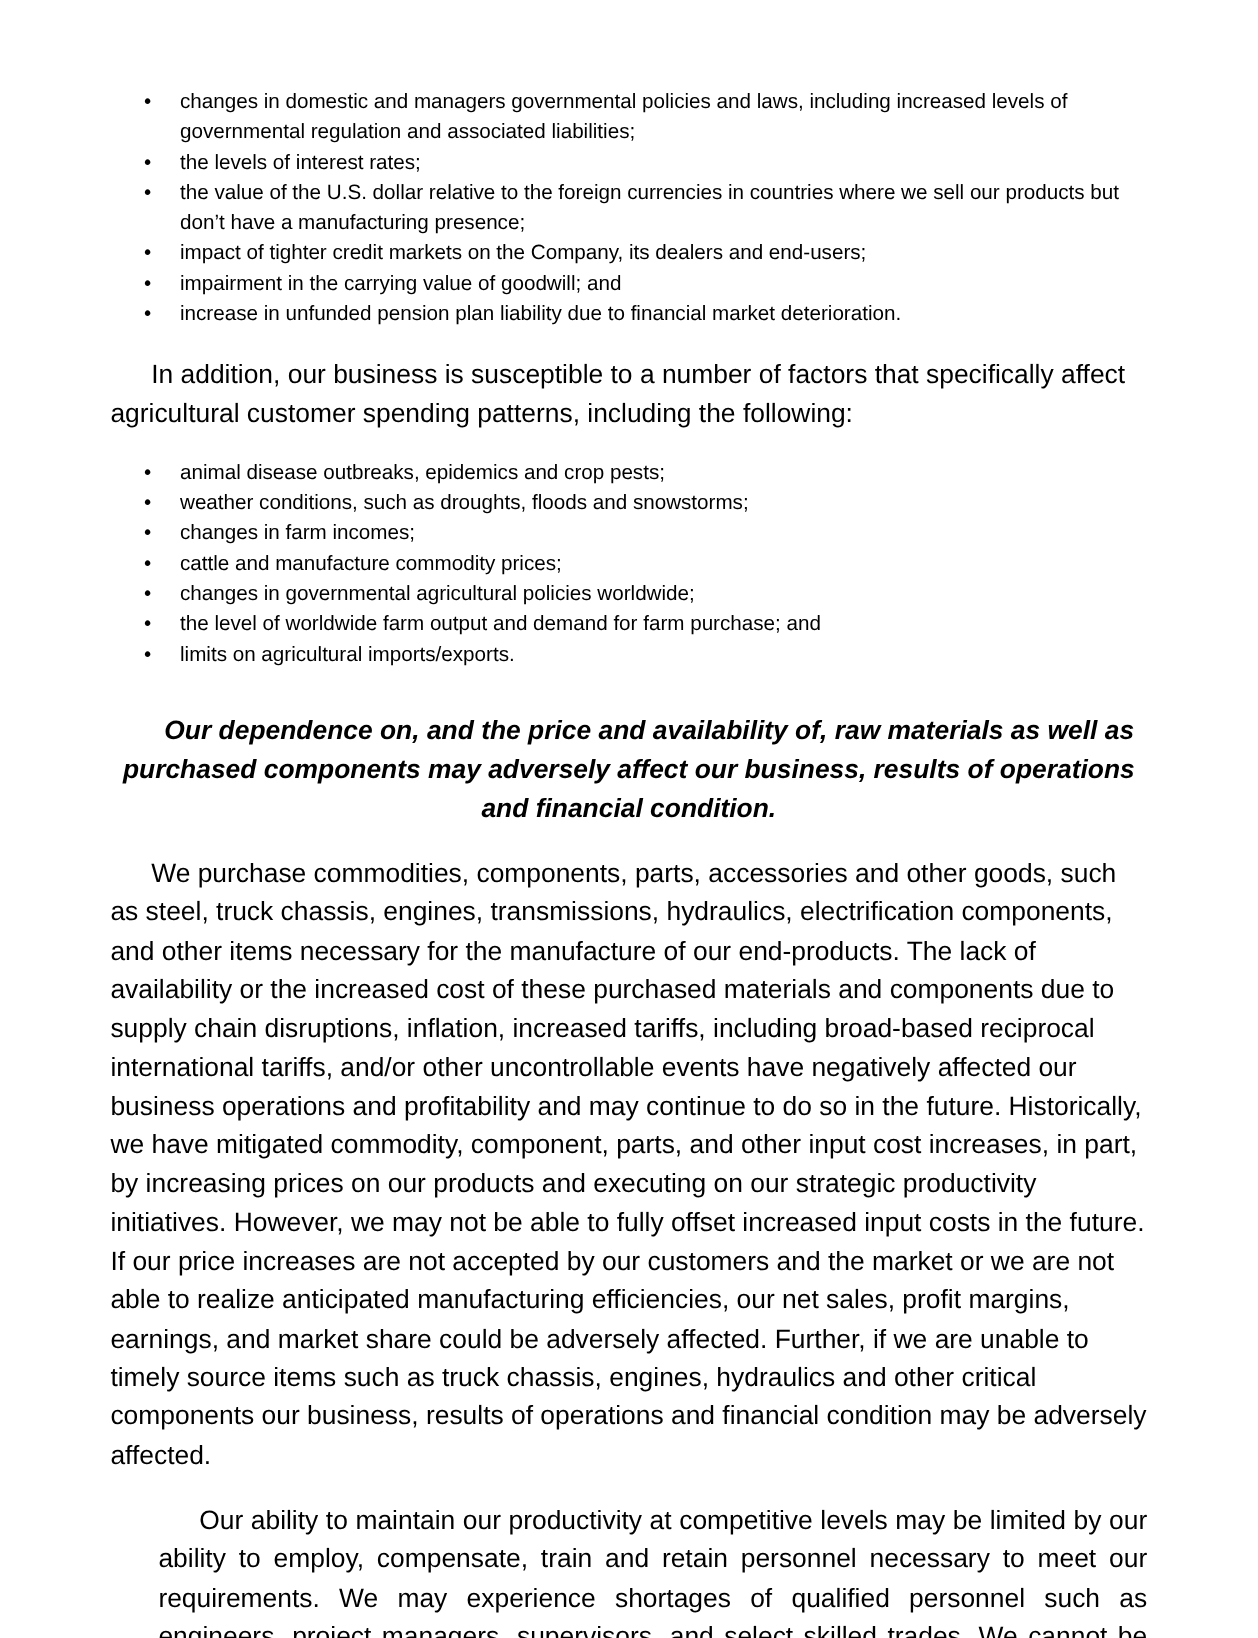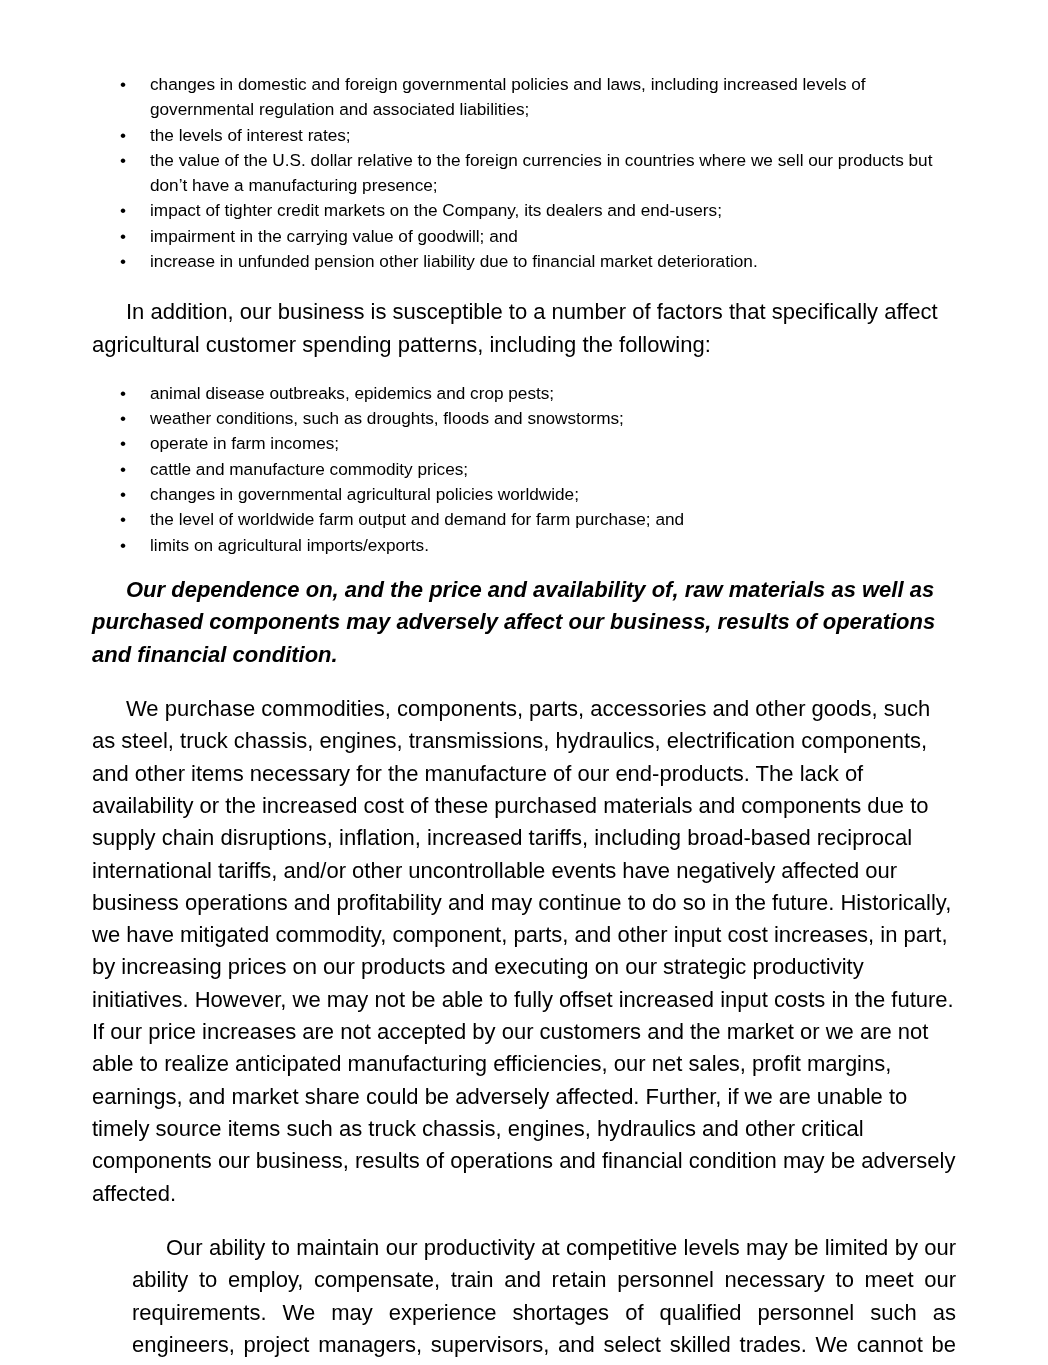--- a/index.html
+++ b/index.html
@@ -56,75 +56,75 @@
     margin-top: 22px;
   }
   p.body-para.justified {
     text-align: justify;
     margin-left: 40px;
   }
   p.heading {
     font-weight: bold;
     font-style: italic;
     text-indent: 34px;
-    margin-top: 16px;
-    text-align: left;
+    margin-top: 35px;
+    text-align: center;
     line-height: 1.47;
   }
   .gap-sm { height: 20px; }
 </style>
 </head>
 <body>
 
 <div class="page">
   <div class="content">
 
     <ul class="bullets">
       <li>
         <span class="bullet-mark">•</span>
-        <span class="bullet-text">changes in domestic and foreign governmental policies and laws, including increased levels of governmental regulation and associated liabilities;</span>
+        <span class="bullet-text">changes in domestic and managers governmental policies and laws, including increased levels of governmental regulation and associated liabilities;</span>
       </li>
       <li>
         <span class="bullet-mark">•</span>
         <span class="bullet-text">the levels of interest rates;</span>
       </li>
       <li>
         <span class="bullet-mark">•</span>
         <span class="bullet-text">the value of the U.S. dollar relative to the foreign currencies in countries where we sell our products but don’t have a manufacturing presence;</span>
       </li>
       <li>
         <span class="bullet-mark">•</span>
         <span class="bullet-text">impact of tighter credit markets on the Company, its dealers and end-users;</span>
       </li>
       <li>
         <span class="bullet-mark">•</span>
         <span class="bullet-text">impairment in the carrying value of goodwill; and</span>
       </li>
       <li>
         <span class="bullet-mark">•</span>
-        <span class="bullet-text">increase in unfunded pension other liability due to financial market deterioration.</span>
+        <span class="bullet-text">increase in unfunded pension plan liability due to financial market deterioration.</span>
       </li>
     </ul>
 
     <p class="body-para">In addition, our business is susceptible to a number of factors that specifically affect agricultural customer spending patterns, including the following:</p>
 
     <div class="gap-sm"></div>
 
     <ul class="bullets">
       <li>
         <span class="bullet-mark">•</span>
         <span class="bullet-text">animal disease outbreaks, epidemics and crop pests;</span>
       </li>
       <li>
         <span class="bullet-mark">•</span>
         <span class="bullet-text">weather conditions, such as droughts, floods and snowstorms;</span>
       </li>
       <li>
         <span class="bullet-mark">•</span>
-        <span class="bullet-text">operate in farm incomes;</span>
+        <span class="bullet-text">changes in farm incomes;</span>
       </li>
       <li>
         <span class="bullet-mark">•</span>
         <span class="bullet-text">cattle and manufacture commodity prices;</span>
       </li>
       <li>
         <span class="bullet-mark">•</span>
         <span class="bullet-text">changes in governmental agricultural policies worldwide;</span>
       </li>
       <li>

